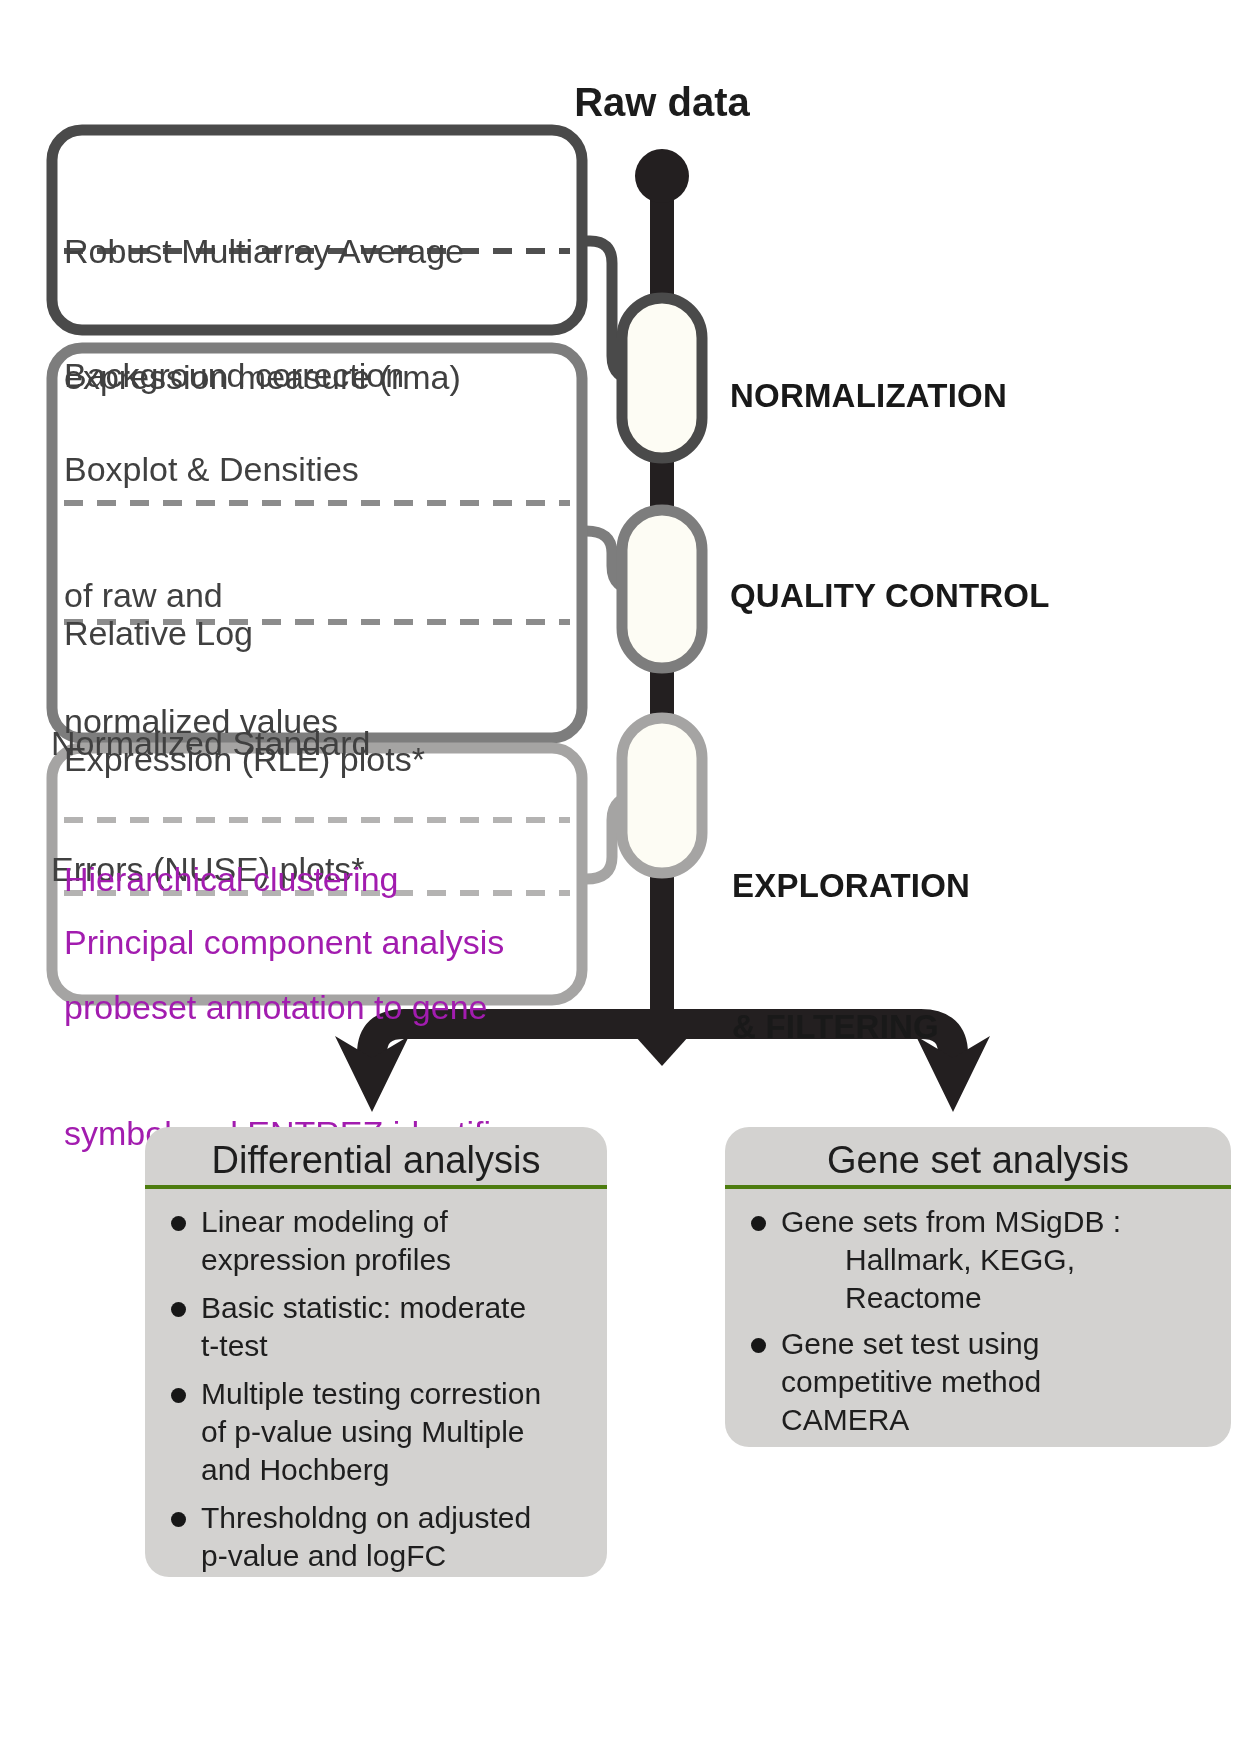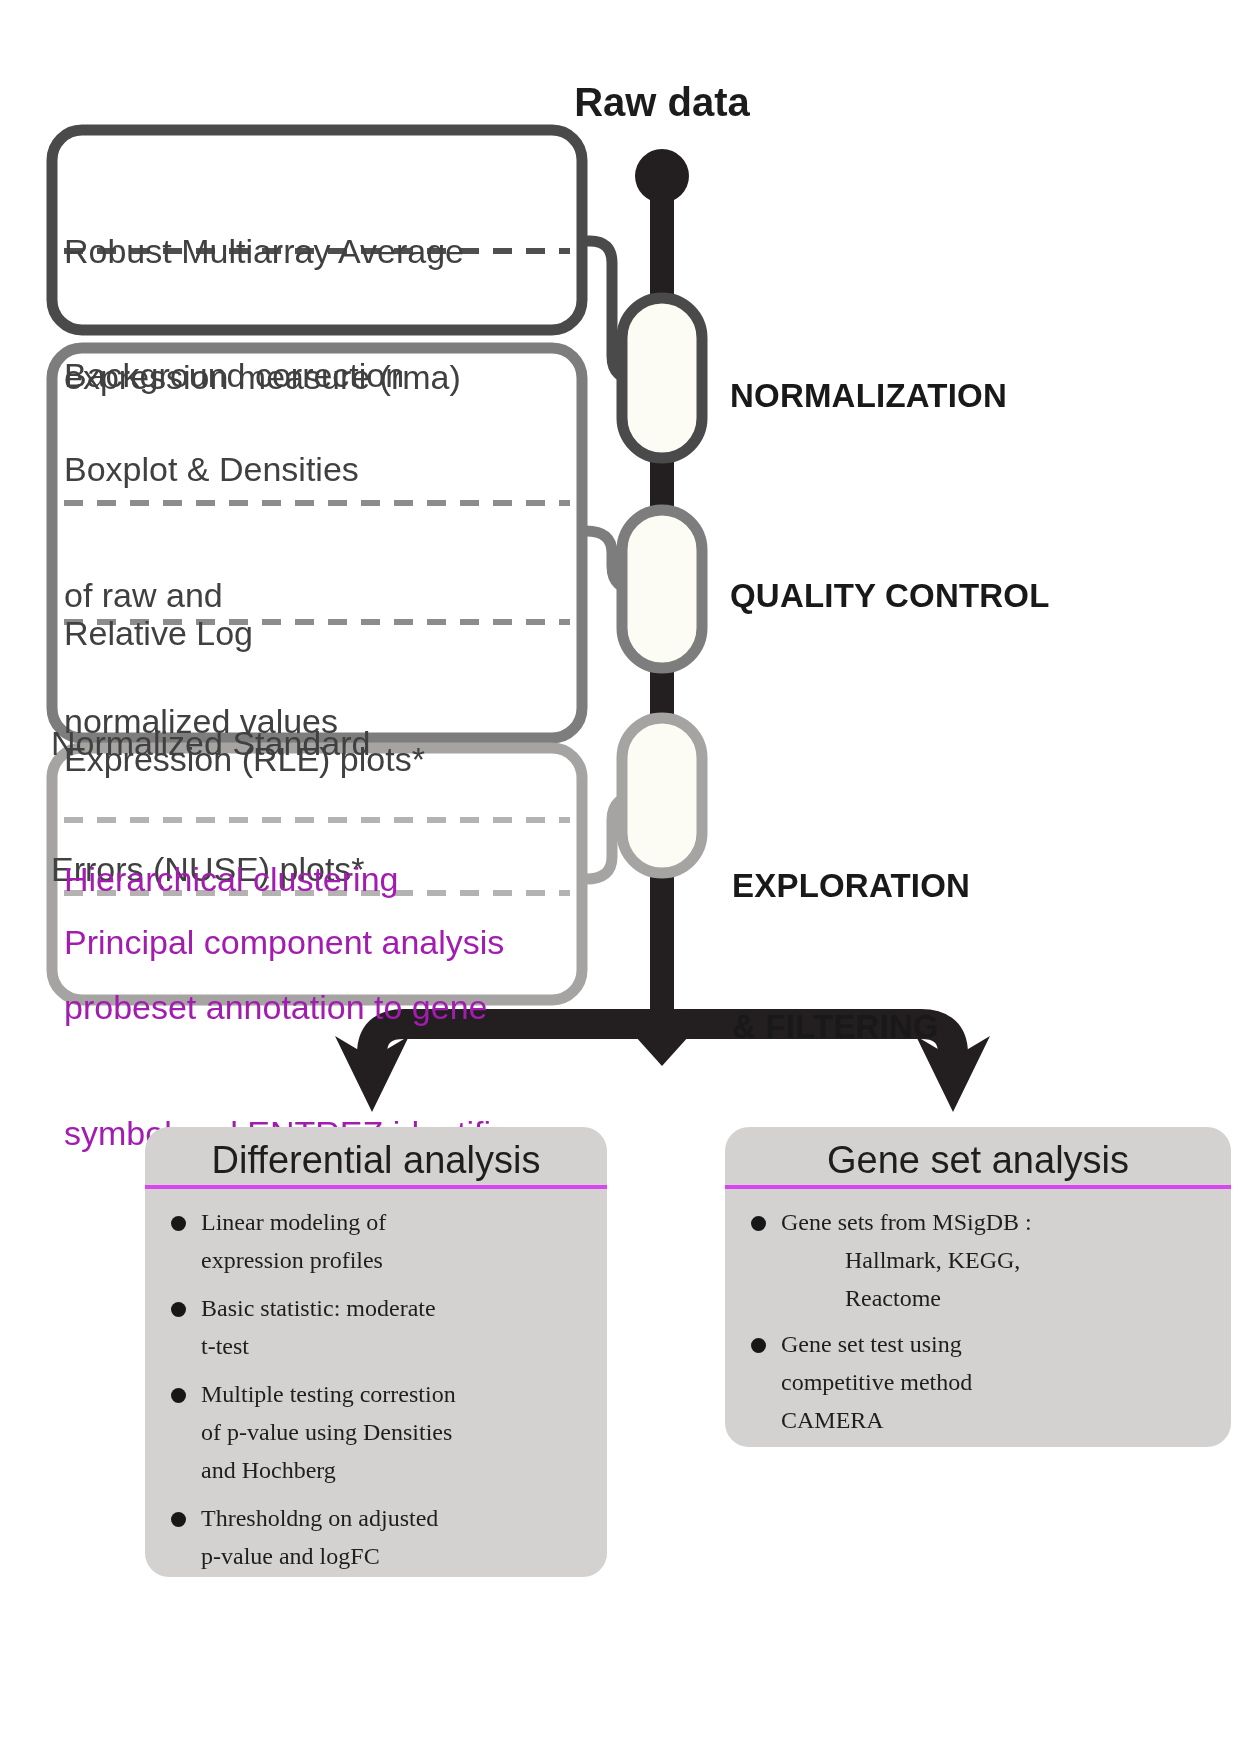--- a/index.html
+++ b/index.html
@@ -26,32 +26,32 @@
     position:absolute;
     background:#d3d2d0;
     border-radius:24px;
     color:#1e1e1e;
   }
   .panel-hdr{
     font-size:38px;
     text-align:center;
     padding-top:12px;
     height:46px;
-    border-bottom:4px solid #d946ef;
+    border-bottom:4px solid #4d7c0f;
   }
   .bullets{padding:14px 14px 0 26px;}
   .bullet{display:flex;margin-bottom:10px;}
   .bullet .dot{
     flex:none;width:30px;padding-top:13px;
   }
   .bullet .dot i{
     display:block;width:15px;height:15px;border-radius:50%;
     background:#171717;
   }
-  .bullet .lines{font-size:24px;line-height:38px;font-family:Liberation Serif, serif;}
+  .bullet .lines{font-size:30px;line-height:38px;}
   .bullet .lines .ln{display:block;}
   .bullet .lines .ln.indent{margin-left:64px;}
   .bullets.tight .bullet{margin-bottom:8px;}
 </style>
 </head>
 <body>
 
 <div id="canvas">
 
   <svg id="shapes" viewBox="0 0 1240 1753" xmlns="http://www.w3.org/2000/svg">
@@ -148,21 +148,21 @@
           <span class="ln">Basic statistic: moderate</span>
           <span class="ln">t-test</span>
         </span>
       </div>
       <div class="bullet">
         <span class="dot">
             <i></i>
           </span>
         <span class="lines">
           <span class="ln">Multiple testing correstion</span>
-          <span class="ln">of p-value using Densities</span>
+          <span class="ln">of p-value using Multiple</span>
           <span class="ln">and Hochberg</span>
         </span>
       </div>
       <div class="bullet">
         <span class="dot">
             <i></i>
           </span>
         <span class="lines">
           <span class="ln">Thresholdng on adjusted</span>
           <span class="ln">p-value and logFC</span>

